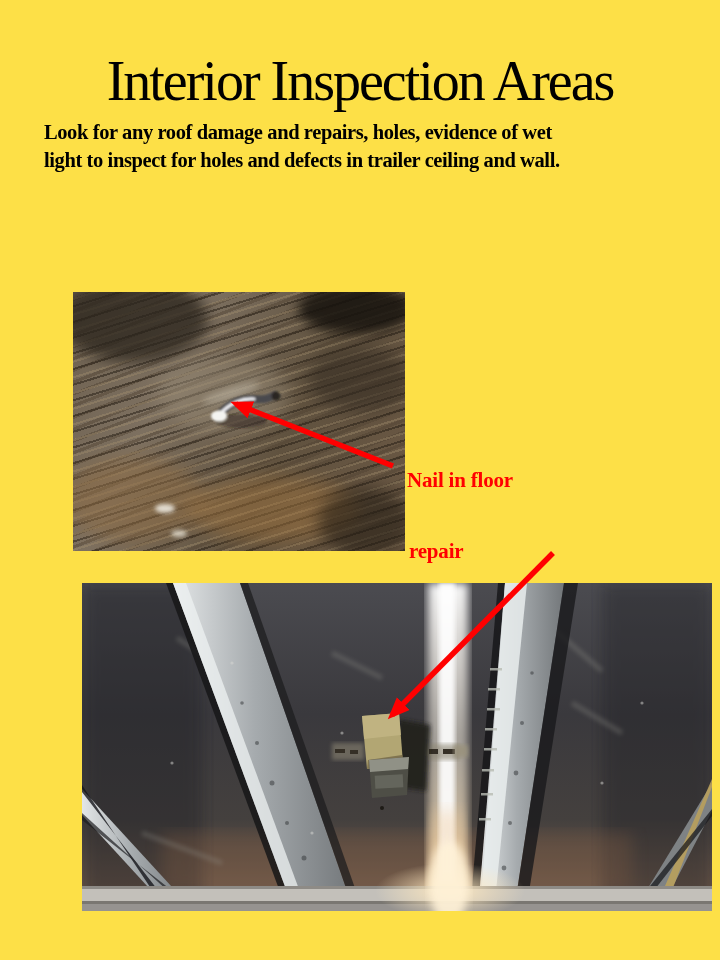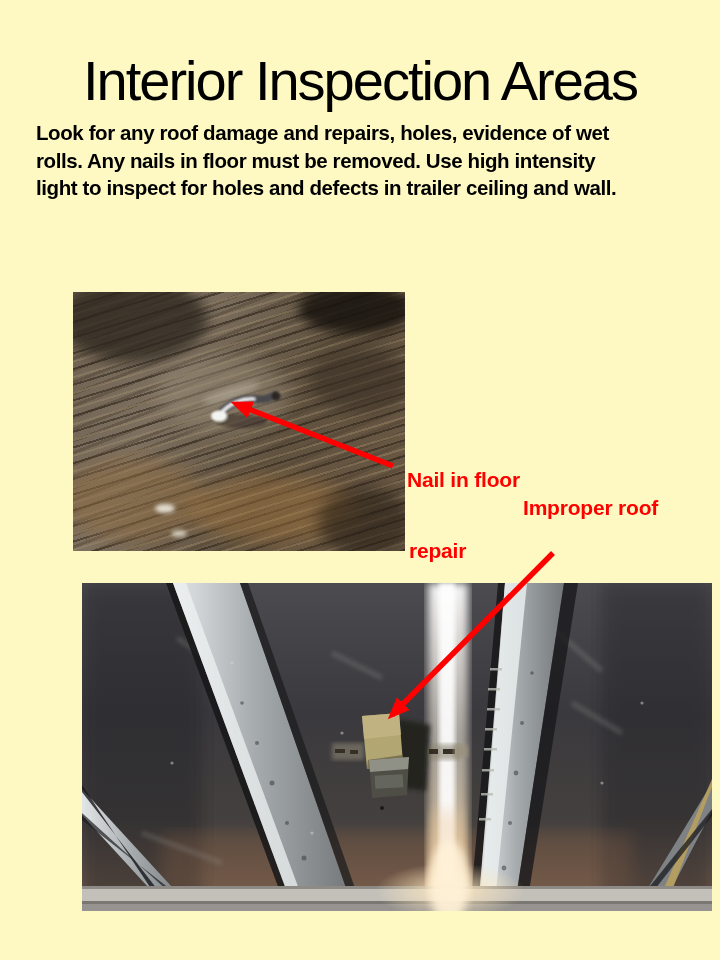--- a/index.html
+++ b/index.html
@@ -1,25 +1,25 @@
 <!DOCTYPE html>
 <html><head>
 <meta charset="utf-8">
 <style>
   html,body{margin:0;padding:0;background:#ffffff;}
   .slide{
-    position:relative;width:720px;height:960px;background:#fef9c3;
-    overflow:hidden;font-family:Liberation Sans, sans-serif;
+    position:relative;width:720px;height:960px;background:#fde047;
+    overflow:hidden;font-family:Liberation Serif, serif;
   }
   .title{
     position:absolute;top:50px;left:0;width:720px;margin:0;
     text-align:center;font-size:56px;line-height:62px;font-weight:400;
     letter-spacing:-2px;color:#000;
   }
-  .intro{position:absolute;left:36px;top:119px;color:#000;}
+  .intro{position:absolute;left:44px;top:119px;color:#000;}
   .intro-line{
     font-size:20.5px;line-height:27.5px;font-weight:700;
     letter-spacing:-0.4px;white-space:nowrap;
   }
   .label{
     position:absolute;font-size:21px;font-weight:700;color:#ff0000;
     letter-spacing:-0.2px;white-space:nowrap;
   }
   .label-nail{left:407px;top:440px;}
   .label-improper-1{left:523px;top:496px;}
@@ -59,21 +59,20 @@
 </style>
 </head>
 <body>
 
 <div class="slide">
 
   <h1 class="title" style="color: rgb(0, 0, 0);">Interior Inspection Areas</h1>
 
   <div class="intro" style="color: rgb(0, 0, 0);">
     <div class="intro-line">Look for any roof damage and repairs, holes, evidence of wet</div>
-    <div class="intro-line">rolls. Any nails in floor must be removed. Use high intensity</div>
     <div class="intro-line">light to inspect for holes and defects in trailer ceiling and wall.</div>
   </div>
 
   <figure class="photo photo-floor">
     <div class="blotch fb1"></div>
     <div class="blotch fb2"></div>
     <div class="blotch fb3"></div>
     <div class="blotch fb4"></div>
     <div class="blotch fb5"></div>
     <div class="blotch fb6"></div>
@@ -223,21 +222,20 @@
           <circle cx="260" cy="150" r="1.6"></circle>
         <circle cx="520" cy="200" r="1.6"></circle>
           <circle cx="560" cy="120" r="1.6"></circle>
         <circle cx="90" cy="180" r="1.6"></circle>
           <circle cx="230" cy="250" r="1.6"></circle>
       </g>
     </svg>
   </figure>
 
   <div class="label label-nail" style="color: rgb(255, 0, 0); margin-top: 28px;">Nail in floor</div>
-  <div class="label label-improper-1" style="color: rgb(255, 0, 0);">Improper roof</div>
   <div class="label label-improper-2" style="color: rgb(255, 0, 0); margin-top: 12px;">repair</div>
 
   <svg class="arrows" viewBox="0 0 720 960">
     <defs>
       <marker id="ah" markerUnits="userSpaceOnUse" markerWidth="26" markerHeight="22" refX="16" refY="9" orient="auto">
         <path d="M0,0 L22,9 L0,18 Z" fill="#ff0000"></path>
       </marker>
     </defs>
     <line x1="393" y1="466" x2="236" y2="404" stroke="#ff0000" stroke-width="5.5" marker-end="url(#ah)"></line>
     <line x1="553" y1="553" x2="392" y2="715" stroke="#ff0000" stroke-width="5.5" marker-end="url(#ah)"></line>

